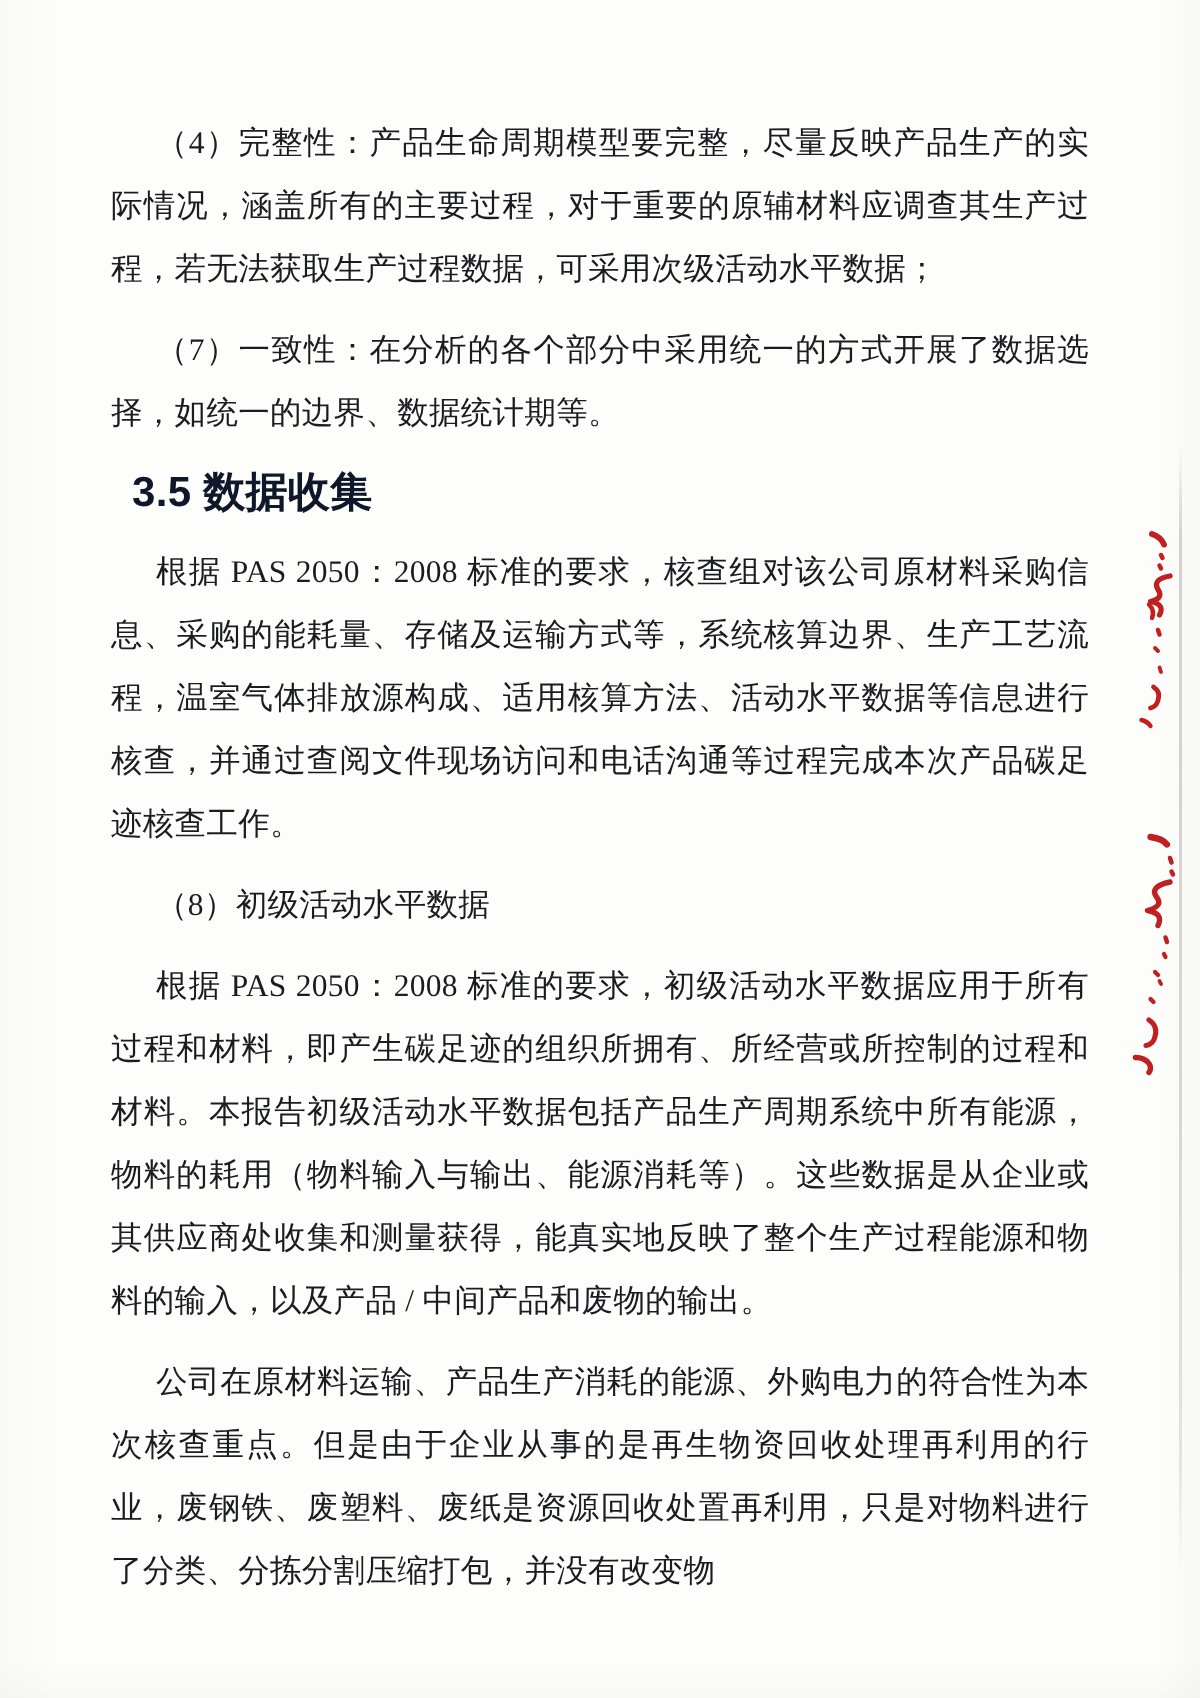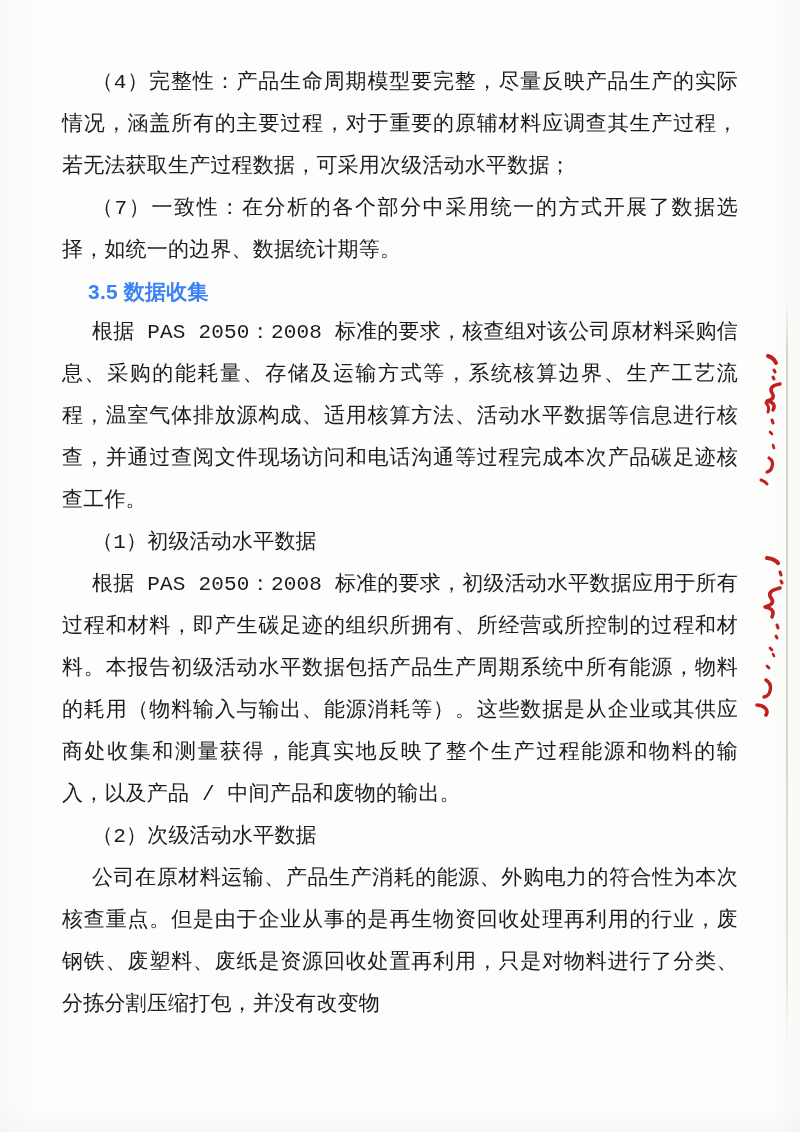--- a/index.html
+++ b/index.html
@@ -28,34 +28,33 @@
     left: 62px;
     right: 62px;
     top: 62px;
     color: #1b1b22;
     font-size: 21px;
     line-height: 42px;
     text-align: justify;
     letter-spacing: 0.2px;
   }
   .para {
-    margin: 0;
+    margin: 12px;
     text-indent: 30px;
-    font-family: Liberation Mono, monospace;
   }
   .section-heading {
     margin: 0;
     text-indent: 0;
     padding-left: 26px;
     font-family: "Liberation Sans", "DejaVu Sans", sans-serif;
     font-weight: 700;
-    font-size: 21px;
+    font-size: 28px;
     line-height: 40px;
     text-align: left;
-    color: #3b82f6;
+    color: #0f172a;
   }
   .fold-line {
     position: absolute;
     left: 786px;
     top: 298px;
     width: 2px;
     height: 748px;
     background: linear-gradient(to bottom,
       rgba(150,148,135,0) 0%,
       rgba(150,148,135,0.40) 8%,
@@ -73,23 +72,22 @@
 </head>
 <body>
 
 <div class="page-surface"></div>
 
 <div class="doc-body">
   <p class="para">（4）完整性：产品生命周期模型要完整，尽量反映产品生产的实际情况，涵盖所有的主要过程，对于重要的原辅材料应调查其生产过程，若无法获取生产过程数据，可采用次级活动水平数据；</p>
   <p class="para">（7）一致性：在分析的各个部分中采用统一的方式开展了数据选择，如统一的边界、数据统计期等。</p>
   <h2 class="section-heading">3.5 数据收集</h2>
   <p class="para">根据 PAS 2050：2008 标准的要求，核查组对该公司原材料采购信息、采购的能耗量、存储及运输方式等，系统核算边界、生产工艺流程，温室气体排放源构成、适用核算方法、活动水平数据等信息进行核查，并通过查阅文件现场访问和电话沟通等过程完成本次产品碳足迹核查工作。</p>
-  <p class="para">（1）初级活动水平数据</p>
+  <p class="para">（8）初级活动水平数据</p>
   <p class="para">根据 PAS 2050：2008 标准的要求，初级活动水平数据应用于所有过程和材料，即产生碳足迹的组织所拥有、所经营或所控制的过程和材料。本报告初级活动水平数据包括产品生产周期系统中所有能源，物料的耗用（物料输入与输出、能源消耗等）。这些数据是从企业或其供应商处收集和测量获得，能真实地反映了整个生产过程能源和物料的输入，以及产品 / 中间产品和废物的输出。</p>
-  <p class="para">（2）次级活动水平数据</p>
   <p class="para">公司在原材料运输、产品生产消耗的能源、外购电力的符合性为本次核查重点。但是由于企业从事的是再生物资回收处理再利用的行业，废钢铁、废塑料、废纸是资源回收处置再利用，只是对物料进行了分类、分拣分割压缩打包，并没有改变物</p>
 </div>
 
 <div class="fold-line"></div>
 
 <div class="red-mark" style="left:752px; top:348px;">
   <svg width="48" height="145" viewBox="0 0 48 145" xmlns="http://www.w3.org/2000/svg">
     <g stroke="#c02020" fill="none" stroke-linecap="round" stroke-linejoin="round">
       <path d="M16 8 q6 2 8 7" stroke-width="4"></path>
       <path d="M22 22 l1 2" stroke-width="3"></path>

